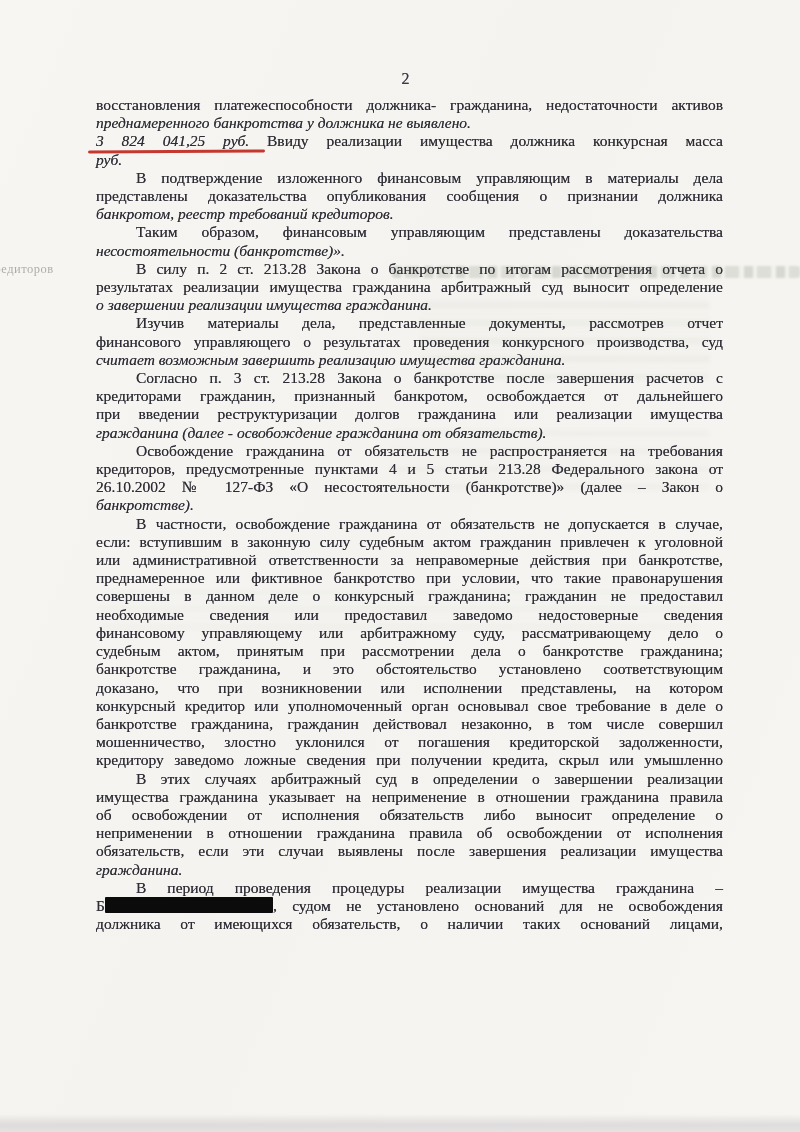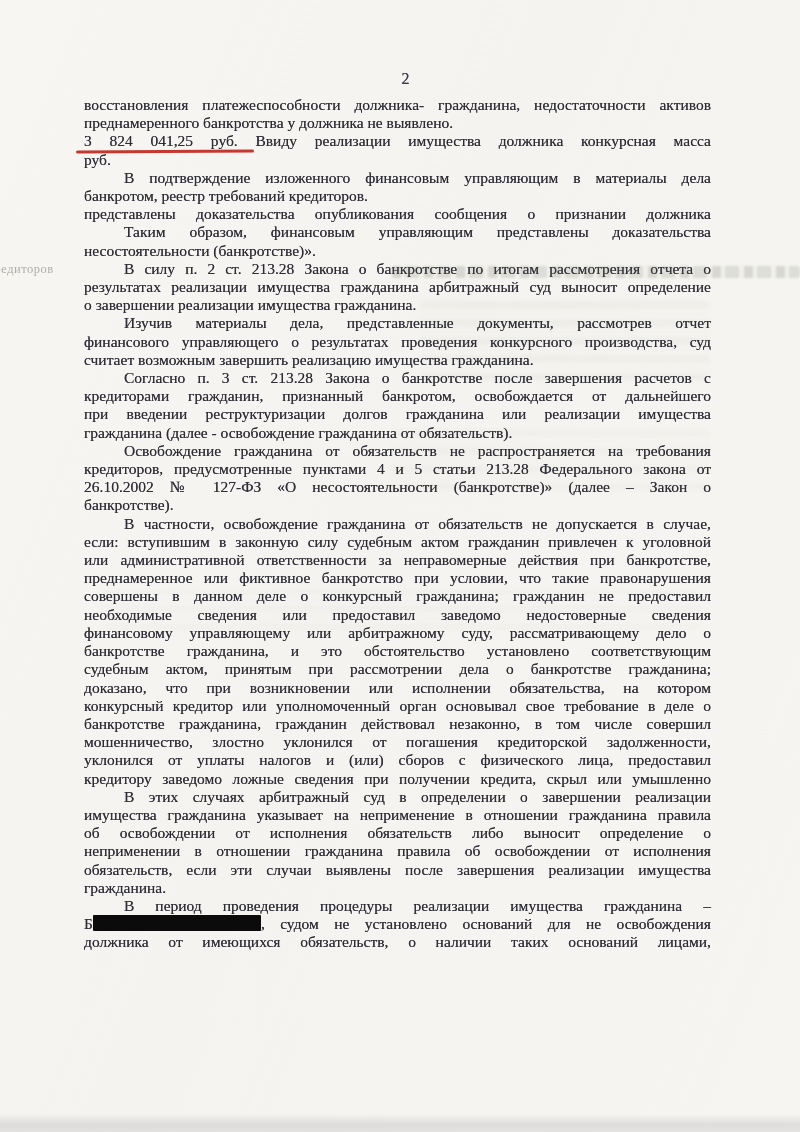--- a/index.html
+++ b/index.html
@@ -16,47 +16,47 @@
   .page-number {
     position: absolute;
     top: 70px; left: 92px; width: 627px;
     text-align: center;
     font-size: 16px;
     color: #39394a;
     text-shadow: 0 0 .35px rgba(45,45,60,.7);
   }
   .doc-body {
     position: absolute;
-    top: 96px; left: 84px; width: 627px;
+    top: 96px; left: 96px; width: 627px;
     font-size: 15.5px;
     line-height: 18.2px;
     text-shadow: 0 0 .35px rgba(42,42,55,.75);
   }
   .para { margin: 0; }
   .line {
     white-space: nowrap;
     text-align: justify;
     text-align-last: justify;
     position: relative;
   }
-  .line.last { text-align-last: left; }
+  .line.last { text-align-last: left; font-style: italic; }
   .line.indent { text-indent: 40px; }
   
   .line.underline-full::after {
     content: "";
     position: absolute;
     left: -26px; right: -3px; bottom: -1px;
     height: 2.6px;
     background: #bf241b;
     border-radius: 2px;
     transform: rotate(-0.15deg);
     opacity: .9;
   }
   
-  .red-underline { position: relative; }
+  .red-underline { position: relative; font-style: italic; }
   .red-underline::after {
     content: "";
     position: absolute;
     left: -8px; right: -16px; bottom: -3px;
     height: 2.6px;
     background: #bf241b;
     border-radius: 2px;
     transform: rotate(-0.35deg);
     opacity: .9;
   }
@@ -113,22 +113,22 @@
       <div class="para">
         <div class="line">восстановления платежеспособности должника- гражданина, недостаточности активов</div>
         <div class="line last">преднамеренного банкротства у должника не выявлено.</div>
       </div>
       <div class="para">
         <div class="line"><span class="red-underline">3 824 041,25 руб.</span><span class=""> Ввиду реализации имущества должника конкурсная масса</span></div>
         <div class="line last">руб.</div>
       </div>
       <div class="para">
         <div class="line indent">В подтверждение изложенного финансовым управляющим в материалы дела</div>
+        <div class="line">представлены доказательства опубликования сообщения о признании должника</div>
         <div class="line last">банкротом, реестр требований кредиторов.</div>
-        <div class="line">представлены доказательства опубликования сообщения о признании должника</div>
       </div>
       <div class="para">
         <div class="line indent">Таким образом, финансовым управляющим представлены доказательства</div>
         <div class="line last">несостоятельности (банкротстве)».</div>
       </div>
       <div class="para">
         <div class="line indent">В силу п. 2 ст. 213.28 Закона о банкротстве по итогам рассмотрения отчета о</div>
         <div class="line">результатах реализации имущества гражданина арбитражный суд выносит определение</div>
         <div class="line last">о завершении реализации имущества гражданина.</div>
       </div>
@@ -150,27 +150,26 @@
         <div class="line last">банкротстве).</div>
       </div>
       <div class="para">
         <div class="line indent">В частности, освобождение гражданина от обязательств не допускается в случае,</div>
         <div class="line">если: вступившим в законную силу судебным актом гражданин привлечен к уголовной</div>
         <div class="line">или административной ответственности за неправомерные действия при банкротстве,</div>
         <div class="line">преднамеренное или фиктивное банкротство при условии, что такие правонарушения</div>
         <div class="line">совершены в данном деле о конкурсный гражданина; гражданин не предоставил</div>
         <div class="line">необходимые сведения или предоставил заведомо недостоверные сведения</div>
         <div class="line">финансовому управляющему или арбитражному суду, рассматривающему дело о</div>
+        <div class="line">судебным актом, принятым при рассмотрении дела о банкротстве гражданина;</div>
         <div class="line">банкротстве гражданина, и это обстоятельство установлено соответствующим</div>
-        <div class="line">судебным актом, принятым при рассмотрении дела о банкротстве гражданина;</div>
-        <div class="line">доказано, что при возникновении или исполнении обязательства, на котором</div>
+        <div class="line">доказано, что при возникновении или исполнении представлены, на котором</div>
         <div class="line">конкурсный кредитор или уполномоченный орган основывал свое требование в деле о</div>
         <div class="line">банкротстве гражданина, гражданин действовал незаконно, в том числе совершил</div>
         <div class="line">мошенничество, злостно уклонился от погашения кредиторской задолженности,</div>
-        <div class="line">уклонился от уплаты налогов и (или) сборов с физического лица, предоставил</div>
         <div class="line">кредитору заведомо ложные сведения при получении кредита, скрыл или умышленно</div>
       </div>
       <div class="para">
         <div class="line indent">В этих случаях арбитражный суд в определении о завершении реализации</div>
         <div class="line">имущества гражданина указывает на неприменение в отношении гражданина правила</div>
         <div class="line">об освобождении от исполнения обязательств либо выносит определение о</div>
         <div class="line">неприменении в отношении гражданина правила об освобождении от исполнения</div>
         <div class="line">обязательств, если эти случаи выявлены после завершения реализации имущества</div>
         <div class="line last">гражданина.</div>
       </div>

